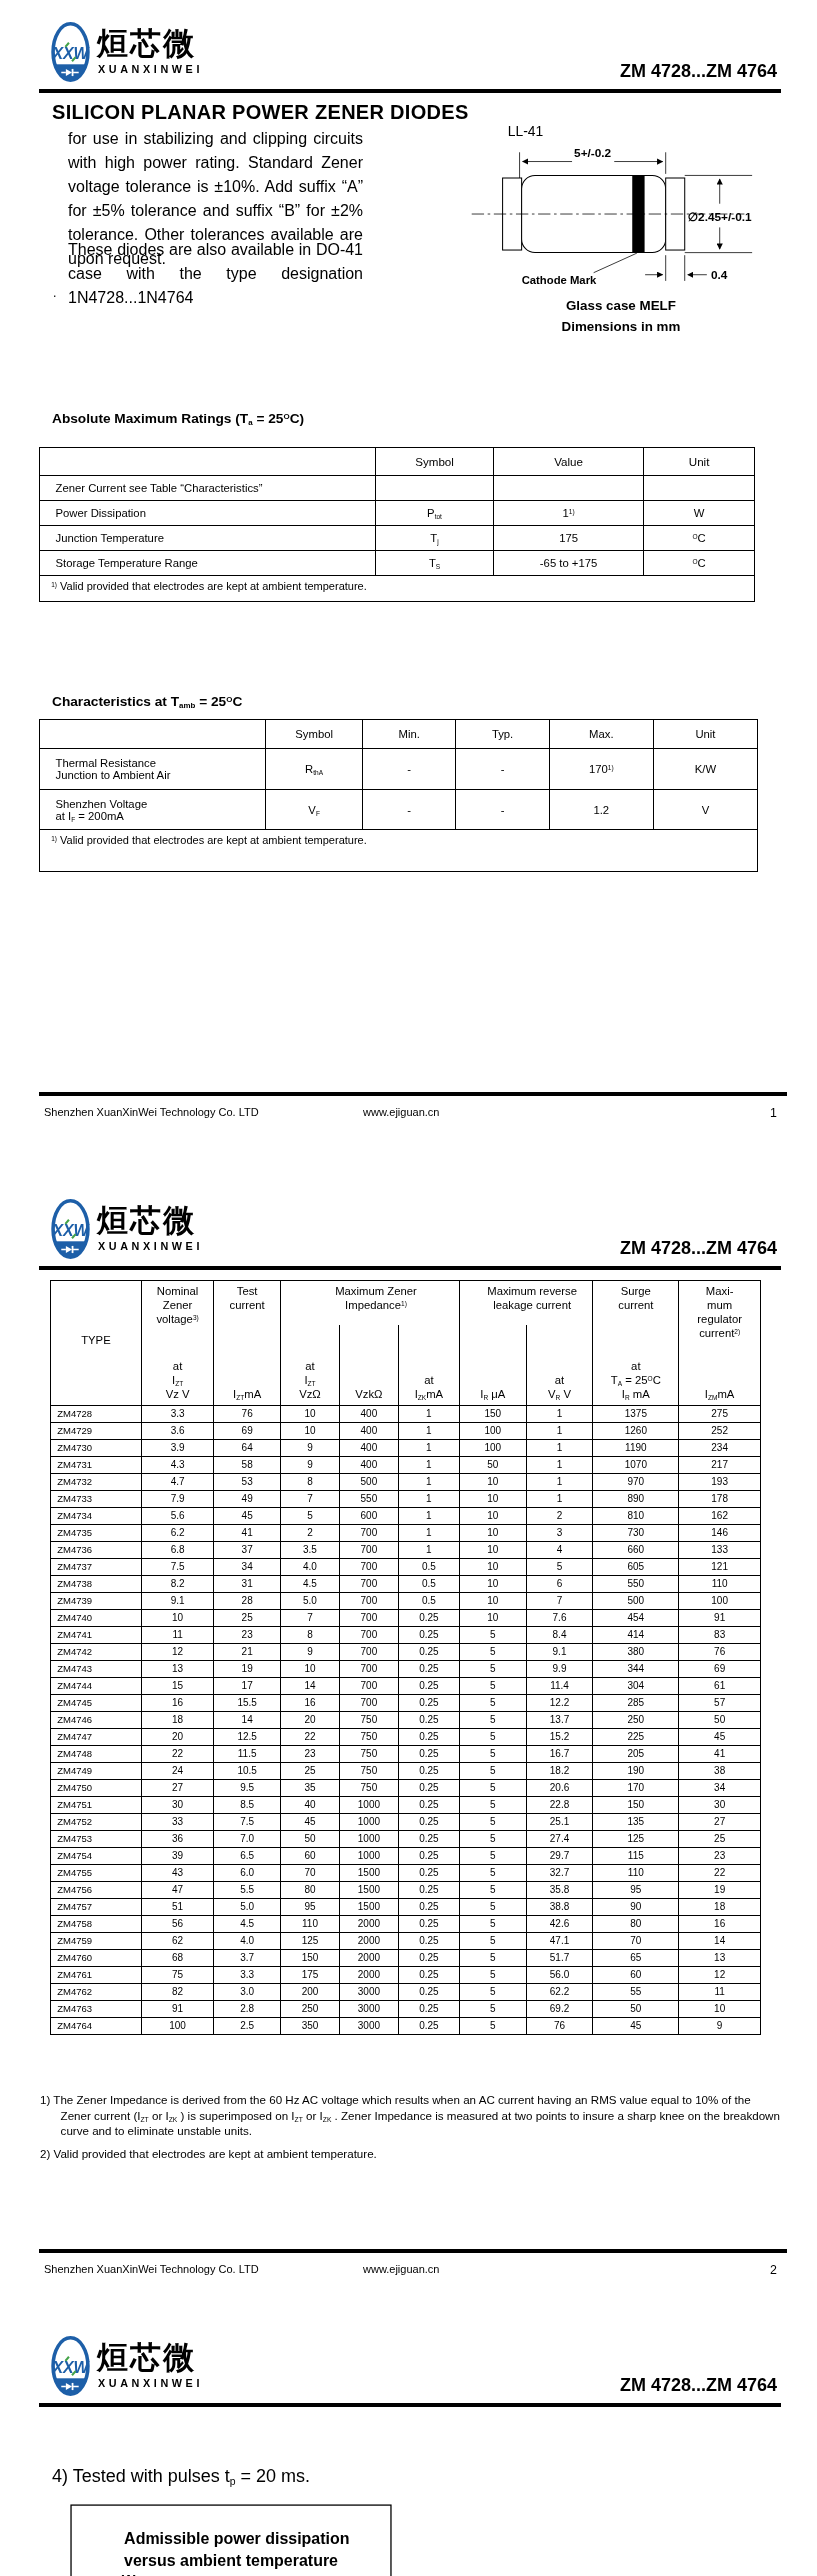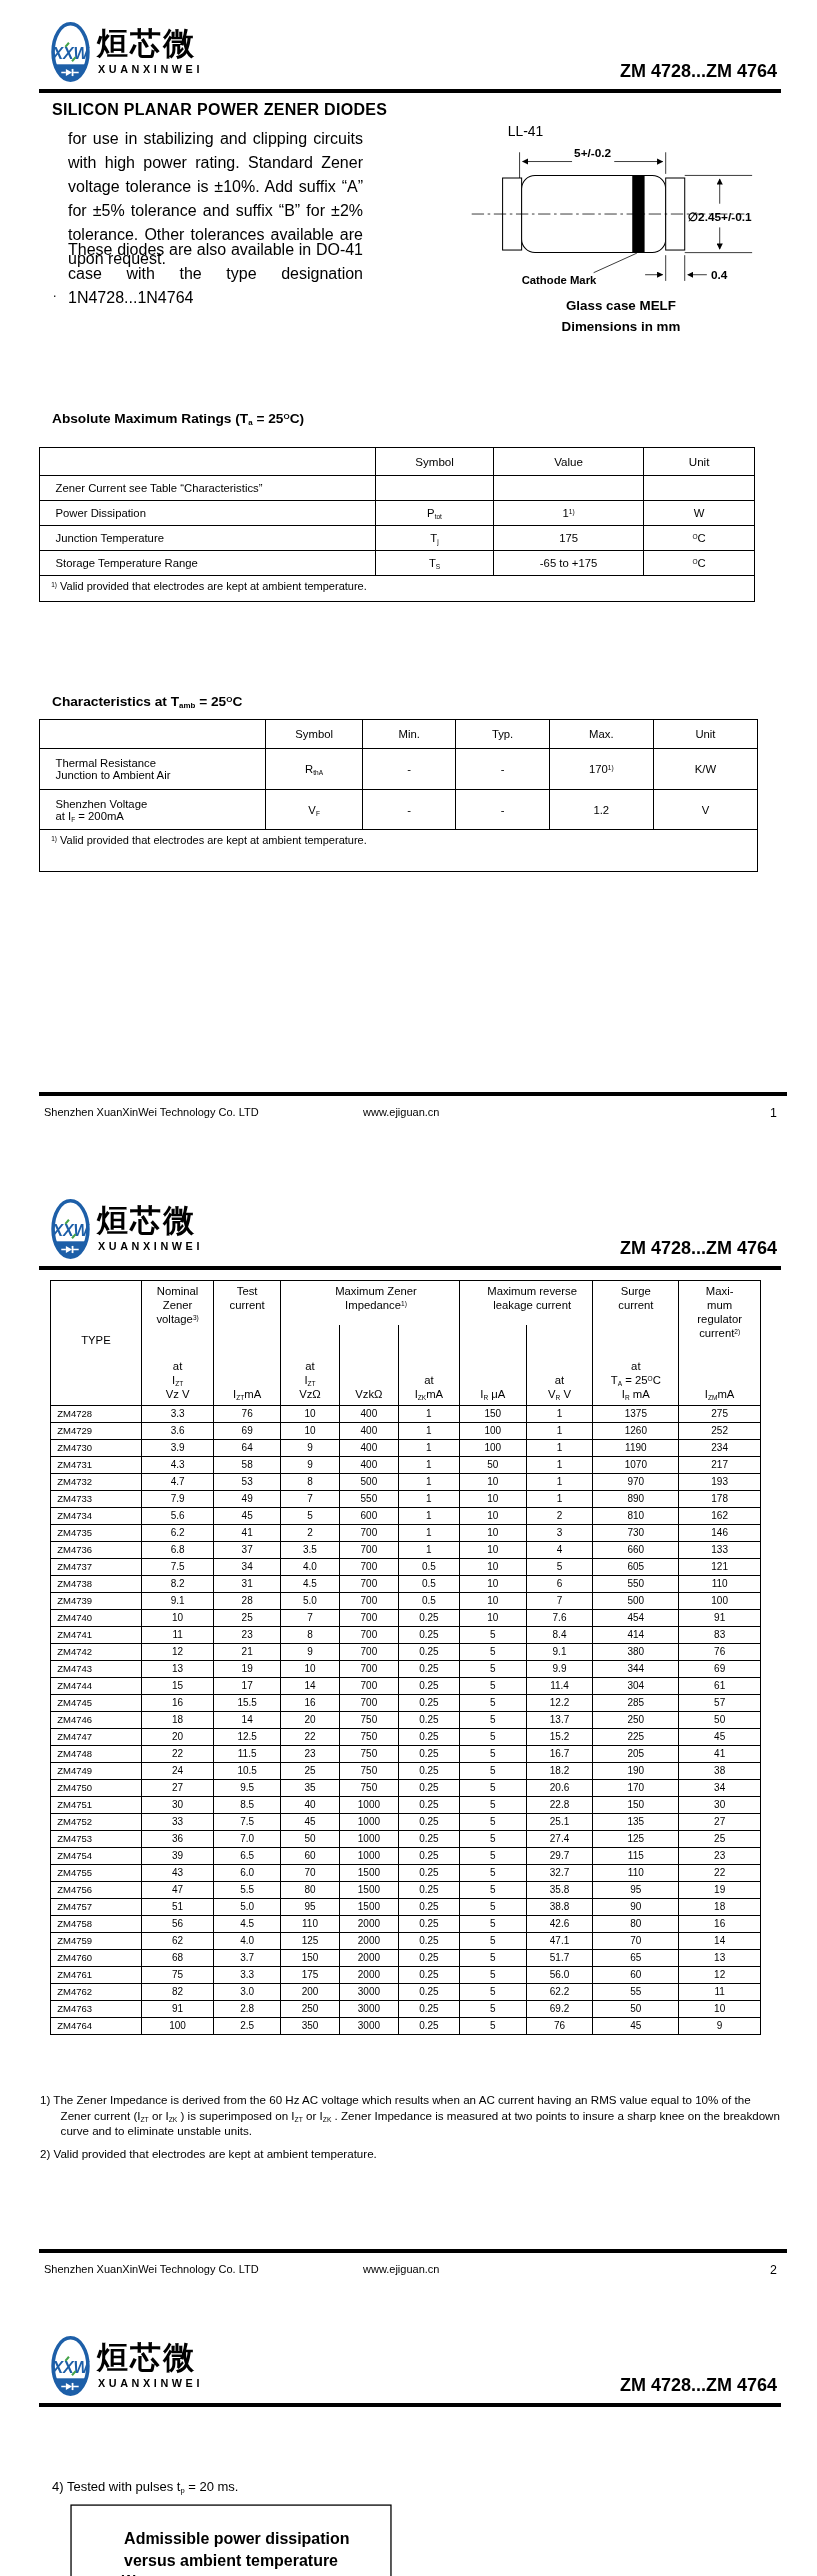--- a/index.html
+++ b/index.html
@@ -15,21 +15,21 @@
   .hdr-rule{position:absolute;left:39px;top:89px;width:742px;height:3.6px;background:#000;}
   .page--2 .logo-svg{top:41px}.page--2 .logo-cn{top:43px}.page--2 .logo-en{top:83px}
   .page--2 .hdr-title{top:81px}.page--2 .hdr-rule{top:109px}
   
   .ftr-rule{position:absolute;left:39px;top:1092px;width:748px;height:3.6px;background:#000;}
   .ftr{position:absolute;left:39px;top:1106px;width:742px;height:20.6px;font-size:11px;}
   .ftr-co{position:absolute;left:5px;top:0;}
   .ftr-site{position:absolute;left:324px;top:0;}
   .ftr-page{position:absolute;right:4.1px;top:0;font-size:12.4px;}
   
-  .h1{position:absolute;left:52px;top:101px;font-size:16px;font-weight:bold;letter-spacing:0.3px;}
+  .h1{position:absolute;left:52px;top:101px;font-size:20px;font-weight:bold;letter-spacing:0.3px;}
   .para{position:absolute;left:68px;width:295px;font-size:16px;line-height:24px;text-align:justify;}
   .p1{top:127px;} .p2{top:238px;} .dot{position:absolute;left:53px;top:286px;font-size:12.4px;}
   .pkg-svg{position:absolute;left:464px;top:120px;width:319px;height:222px;}
   .sec-h{position:absolute;left:52px;font-size:13.7px;font-weight:bold;}
   .tbl{border-collapse:collapse;table-layout:fixed;position:absolute;background:#fff;}
   .tbl th,.tbl td{border:1px solid #000;font-weight:normal;padding:0;}
   .tbl1{left:39px;top:447px;width:716px;border:1.5px solid #000;font-size:11.3px;}
   .tbl1 th{font-size:11.6px;}
   .tbl1 .param{text-align:left;padding-left:15.5px;}
   .tbl1 td{text-align:center;}
@@ -47,21 +47,21 @@
   .bigtbl .gtop div{line-height:14px;text-align:center;}
   .bigtbl .no-b{border-bottom:none;padding-left:12px;}
   .bigtbl .no-t{border-top:none;vertical-align:bottom;}
   .bigtbl .no-t .subb{padding-bottom:4.1px;}
   .bigtbl tbody td{border-top-width:1.5px;text-align:center;font-size:10px;height:16px;}
   .bigtbl tbody .t-type{text-align:left;padding-left:6.2px;font-size:9.5px;}
   .notes{position:absolute;left:40px;top:935px;width:742px;font-size:11.6px;line-height:15.5px;}
   .notes .n1{padding-left:20.6px;text-indent:-20.6px;margin-bottom:7.2px;}
   .notes .n{margin-bottom:1.5px;}
   
-  .note4{position:absolute;left:52px;top:152px;font-size:13px;margin-top:13px;}
+  .note4{position:absolute;left:52px;top:152px;font-size:18px;}
   .chart-svg{position:absolute;left:70px;top:190px;width:322px;height:403px;}
   text{font-family:"Liberation Sans",sans-serif;}
 </style>
 </head>
 <body>
 
 <section class="page page--1">
   <svg class="logo-svg" viewBox="0 0 80 120">
     <defs>
         <clipPath id="lc1">

